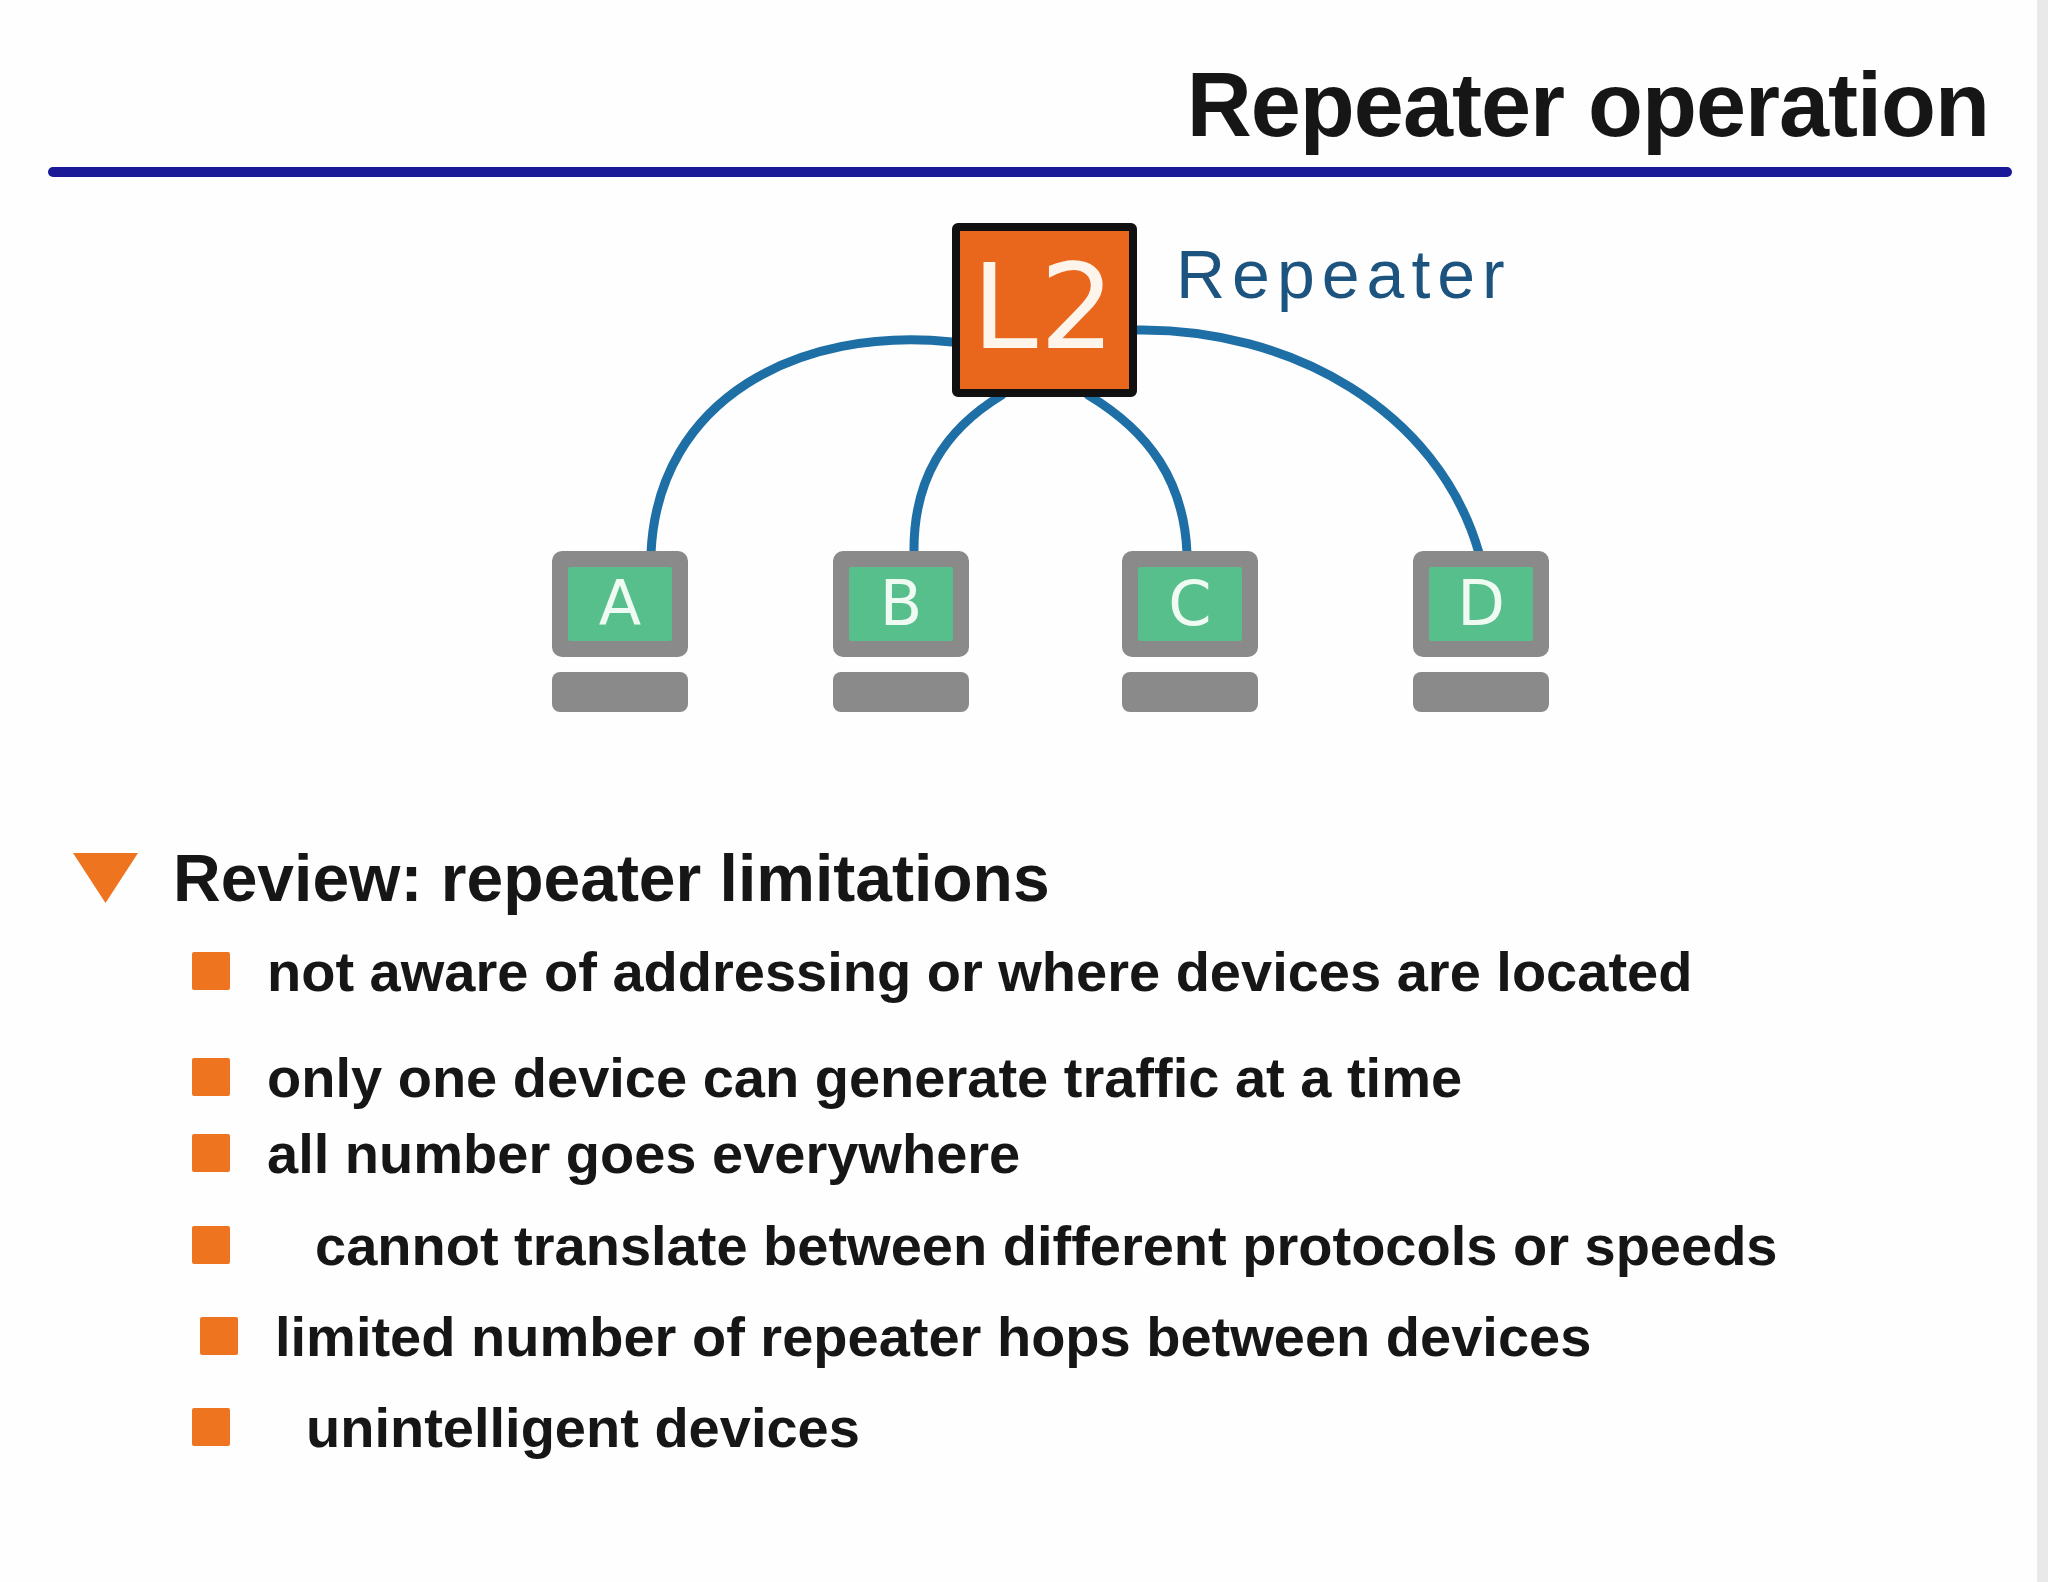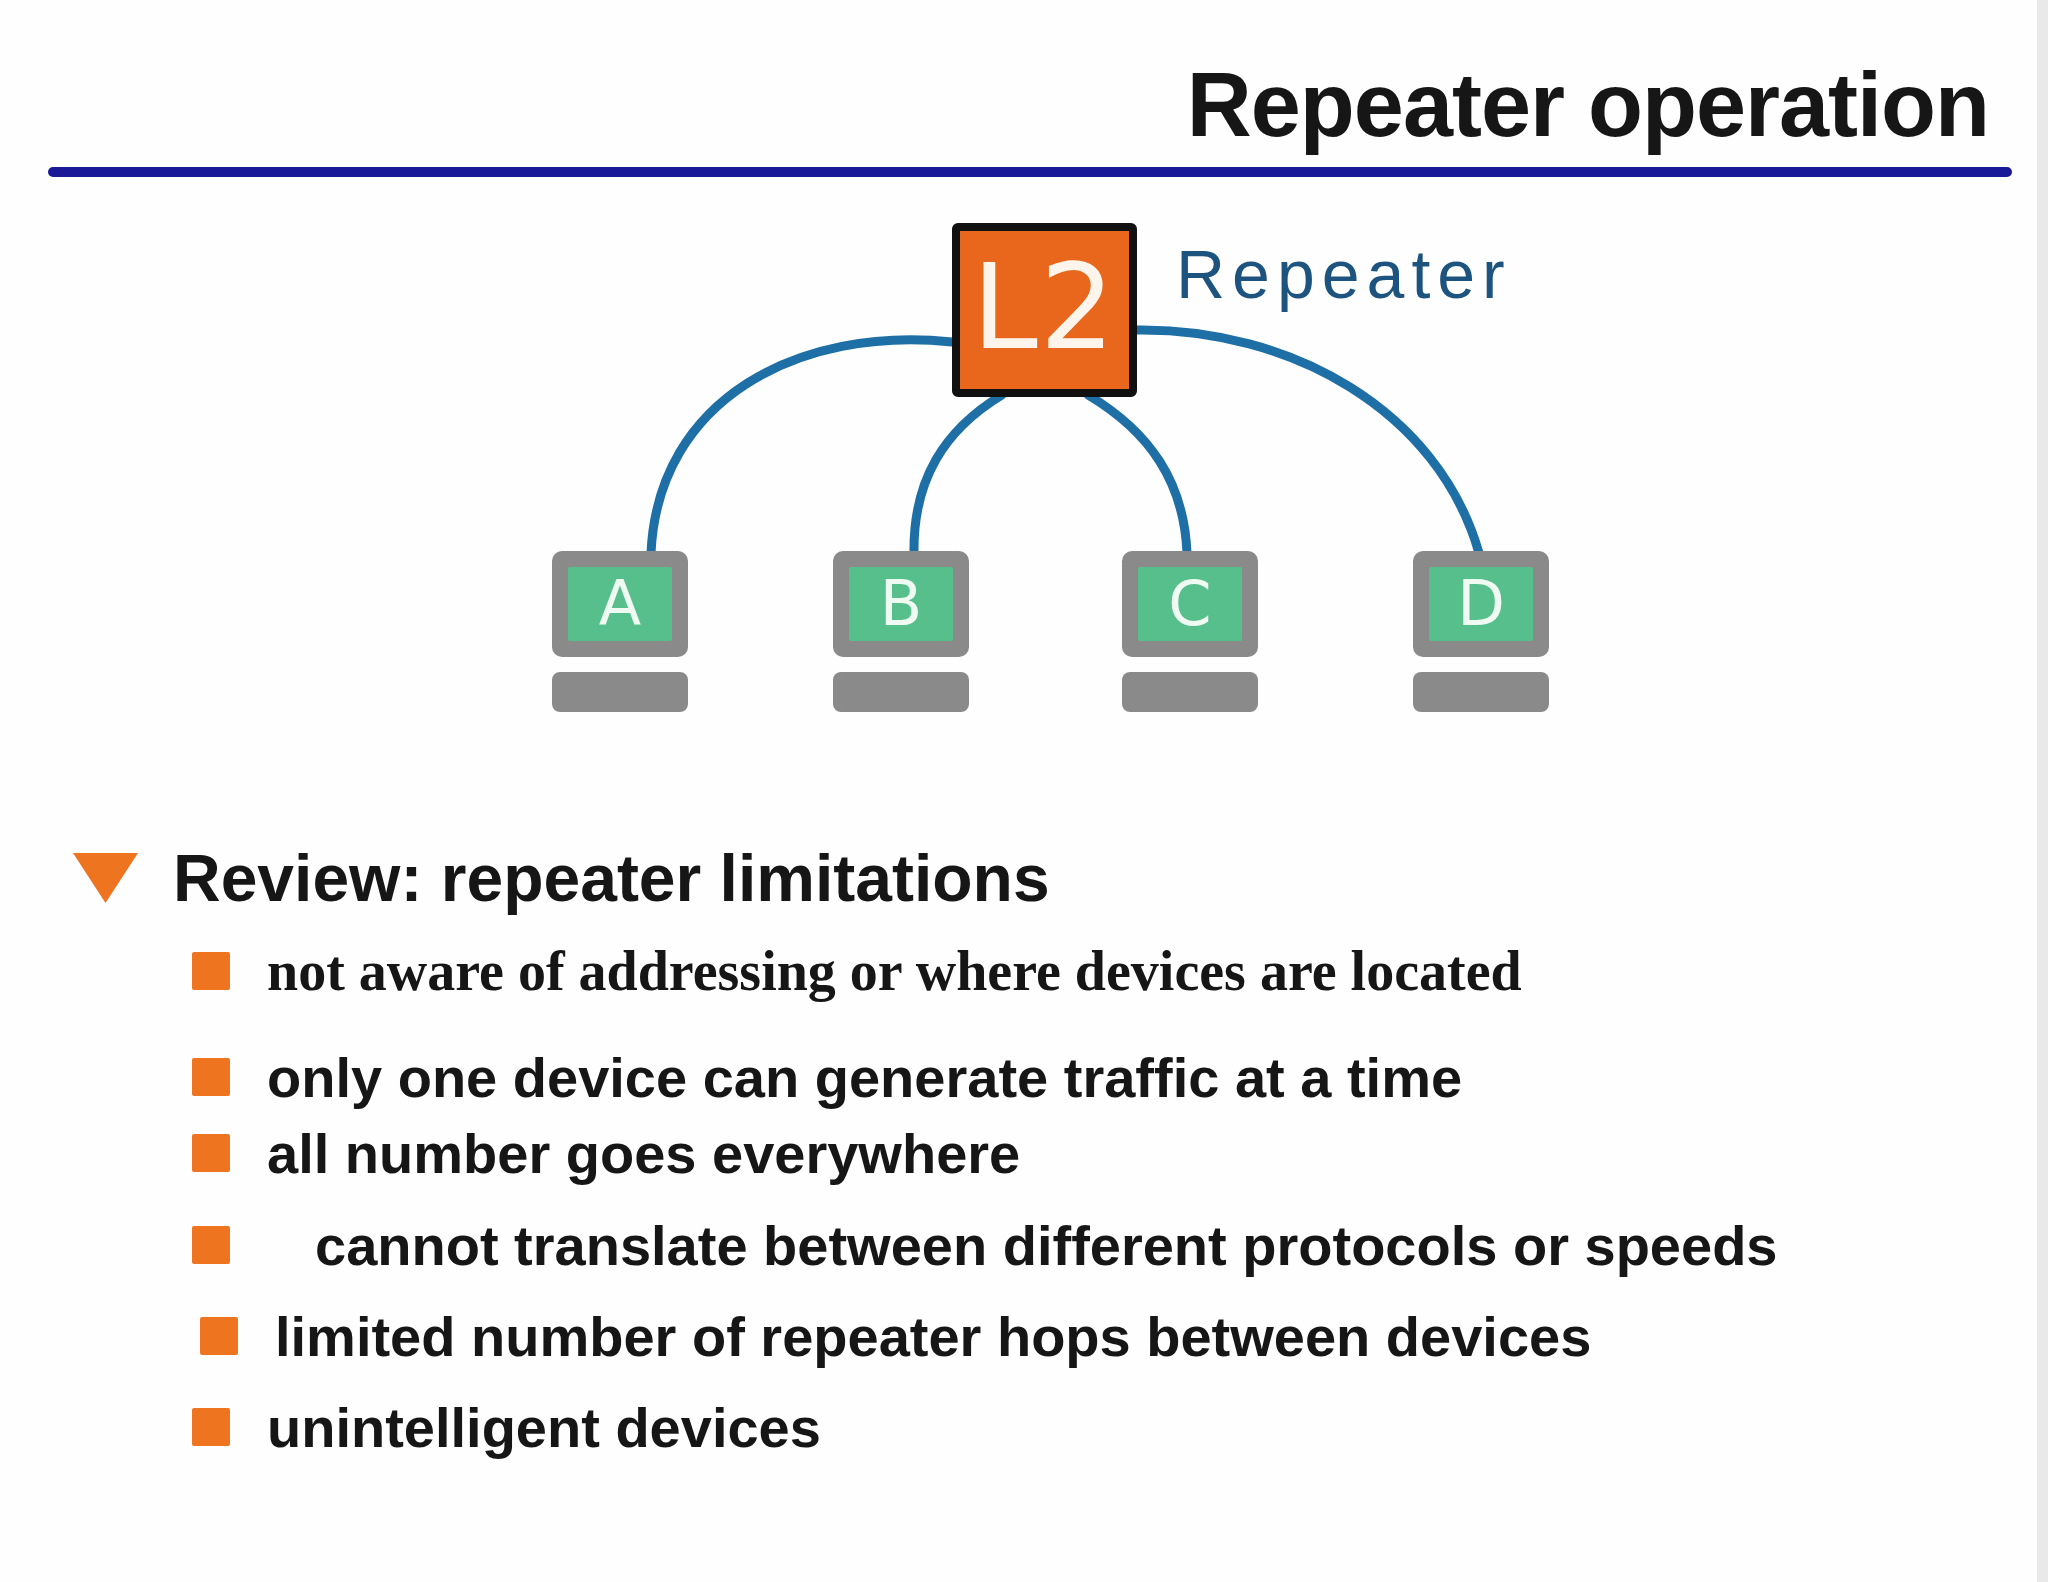--- a/index.html
+++ b/index.html
@@ -75,22 +75,22 @@
   .bullet-row{position:absolute;left:192px;display:flex;align-items:flex-start;}
   .bullet-row .sq{
     flex:none;width:38px;height:38px;margin-top:14px;
     background:#ee7420;border-radius:2px;
   }
   .bullet-row .bullet-text{
     margin-left:37px;
     font-size:56px;font-weight:600;line-height:67px;
     color:#161616;white-space:nowrap;
   }
-  .row-0{top:938px;font-family:Liberation Serif, serif;} .row-1{top:1044px;} .row-2{top:1120px;}
-  .row-3{top:1212px;gap:48px;} .row-4{top:1303px;padding-left:8px;} .row-5{top:1394px;}
+  .row-0{top:938px;} .row-1{top:1044px;} .row-2{top:1120px;}
+  .row-3{top:1212px;gap:48px;} .row-4{top:1303px;padding-left:8px;} .row-5{top:1394px;gap:39px;}
 </style>
 </head>
 <body>
 
 <div class="slide">
 
   <div class="title">Repeater operation</div>
   <div class="rule"></div>
 
   <svg class="cables" viewBox="0 0 2048 1582" xmlns="http://www.w3.org/2000/svg">

